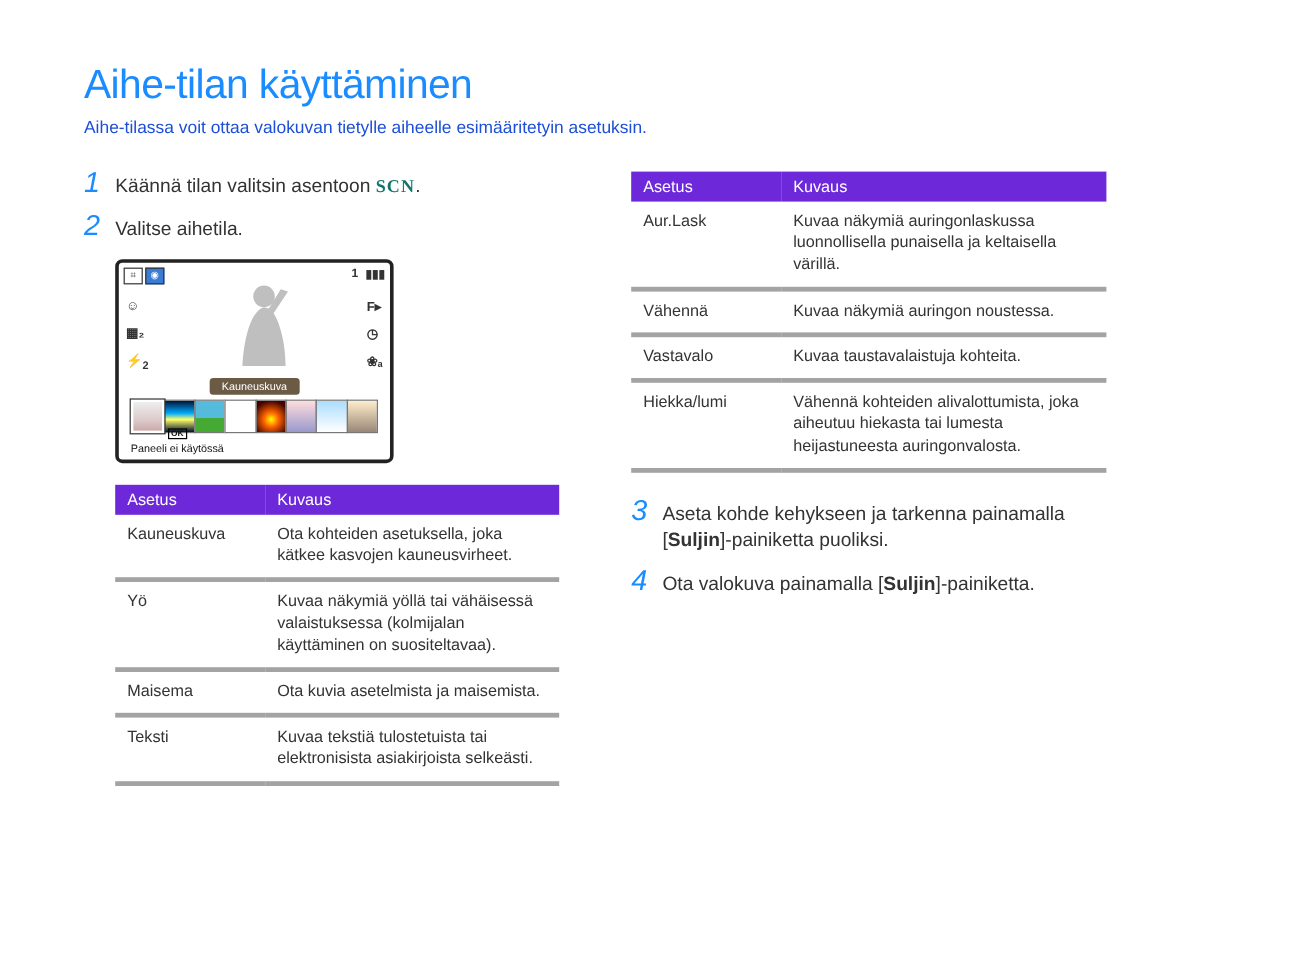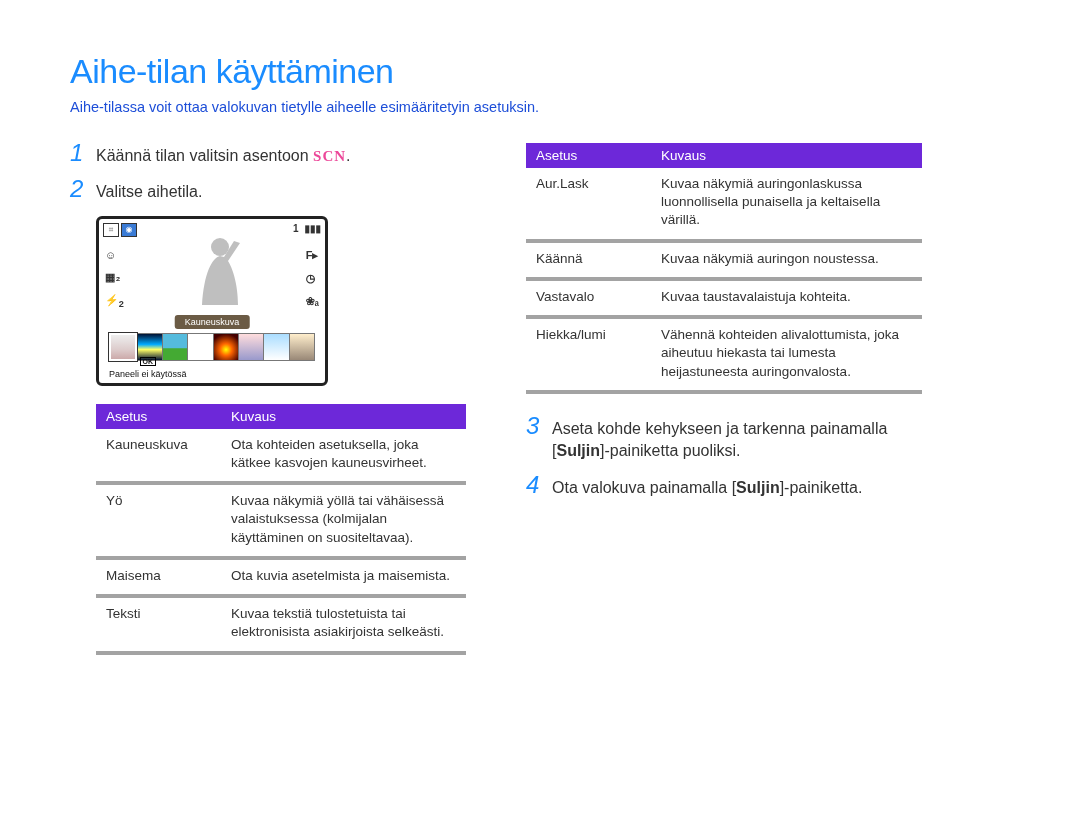--- a/index.html
+++ b/index.html
@@ -57,21 +57,21 @@
   }
   .step-body {
     padding-top: 2px;
     line-height: 1.4;
   }
   .scn {
     font-family: "Times New Roman", serif;
     font-size: 15px;
     font-weight: bold;
     letter-spacing: 1px;
-    color: #ec4899;
+    color: #0f766e;
   }
   .bold { font-weight: bold; }
 
   
   .lcd {
     width: 232px;
     height: 170px;
     border: 3px solid #222;
     border-radius: 6px;
     margin: 6px 0 18px 26px;
@@ -264,21 +264,21 @@
             <th>Asetus</th>
             <th>Kuvaus</th>
           </tr>
         </thead>
         <tbody>
           <tr>
               <td>Aur.Lask</td>
               <td>Kuvaa näkymiä auringonlaskussa luonnollisella punaisella ja keltaisella värillä.</td>
             </tr>
           <tr>
-              <td>Käännä</td>
+              <td>Vähennä</td>
               <td>Kuvaa näkymiä auringon noustessa.</td>
             </tr>
           <tr>
               <td>Vastavalo</td>
               <td>Kuvaa taustavalaistuja kohteita.</td>
             </tr>
           <tr>
               <td>Hiekka/lumi</td>
               <td>Vähennä kohteiden alivalottumista, joka aiheutuu hiekasta tai lumesta heijastuneesta auringonvalosta.</td>
             </tr>

